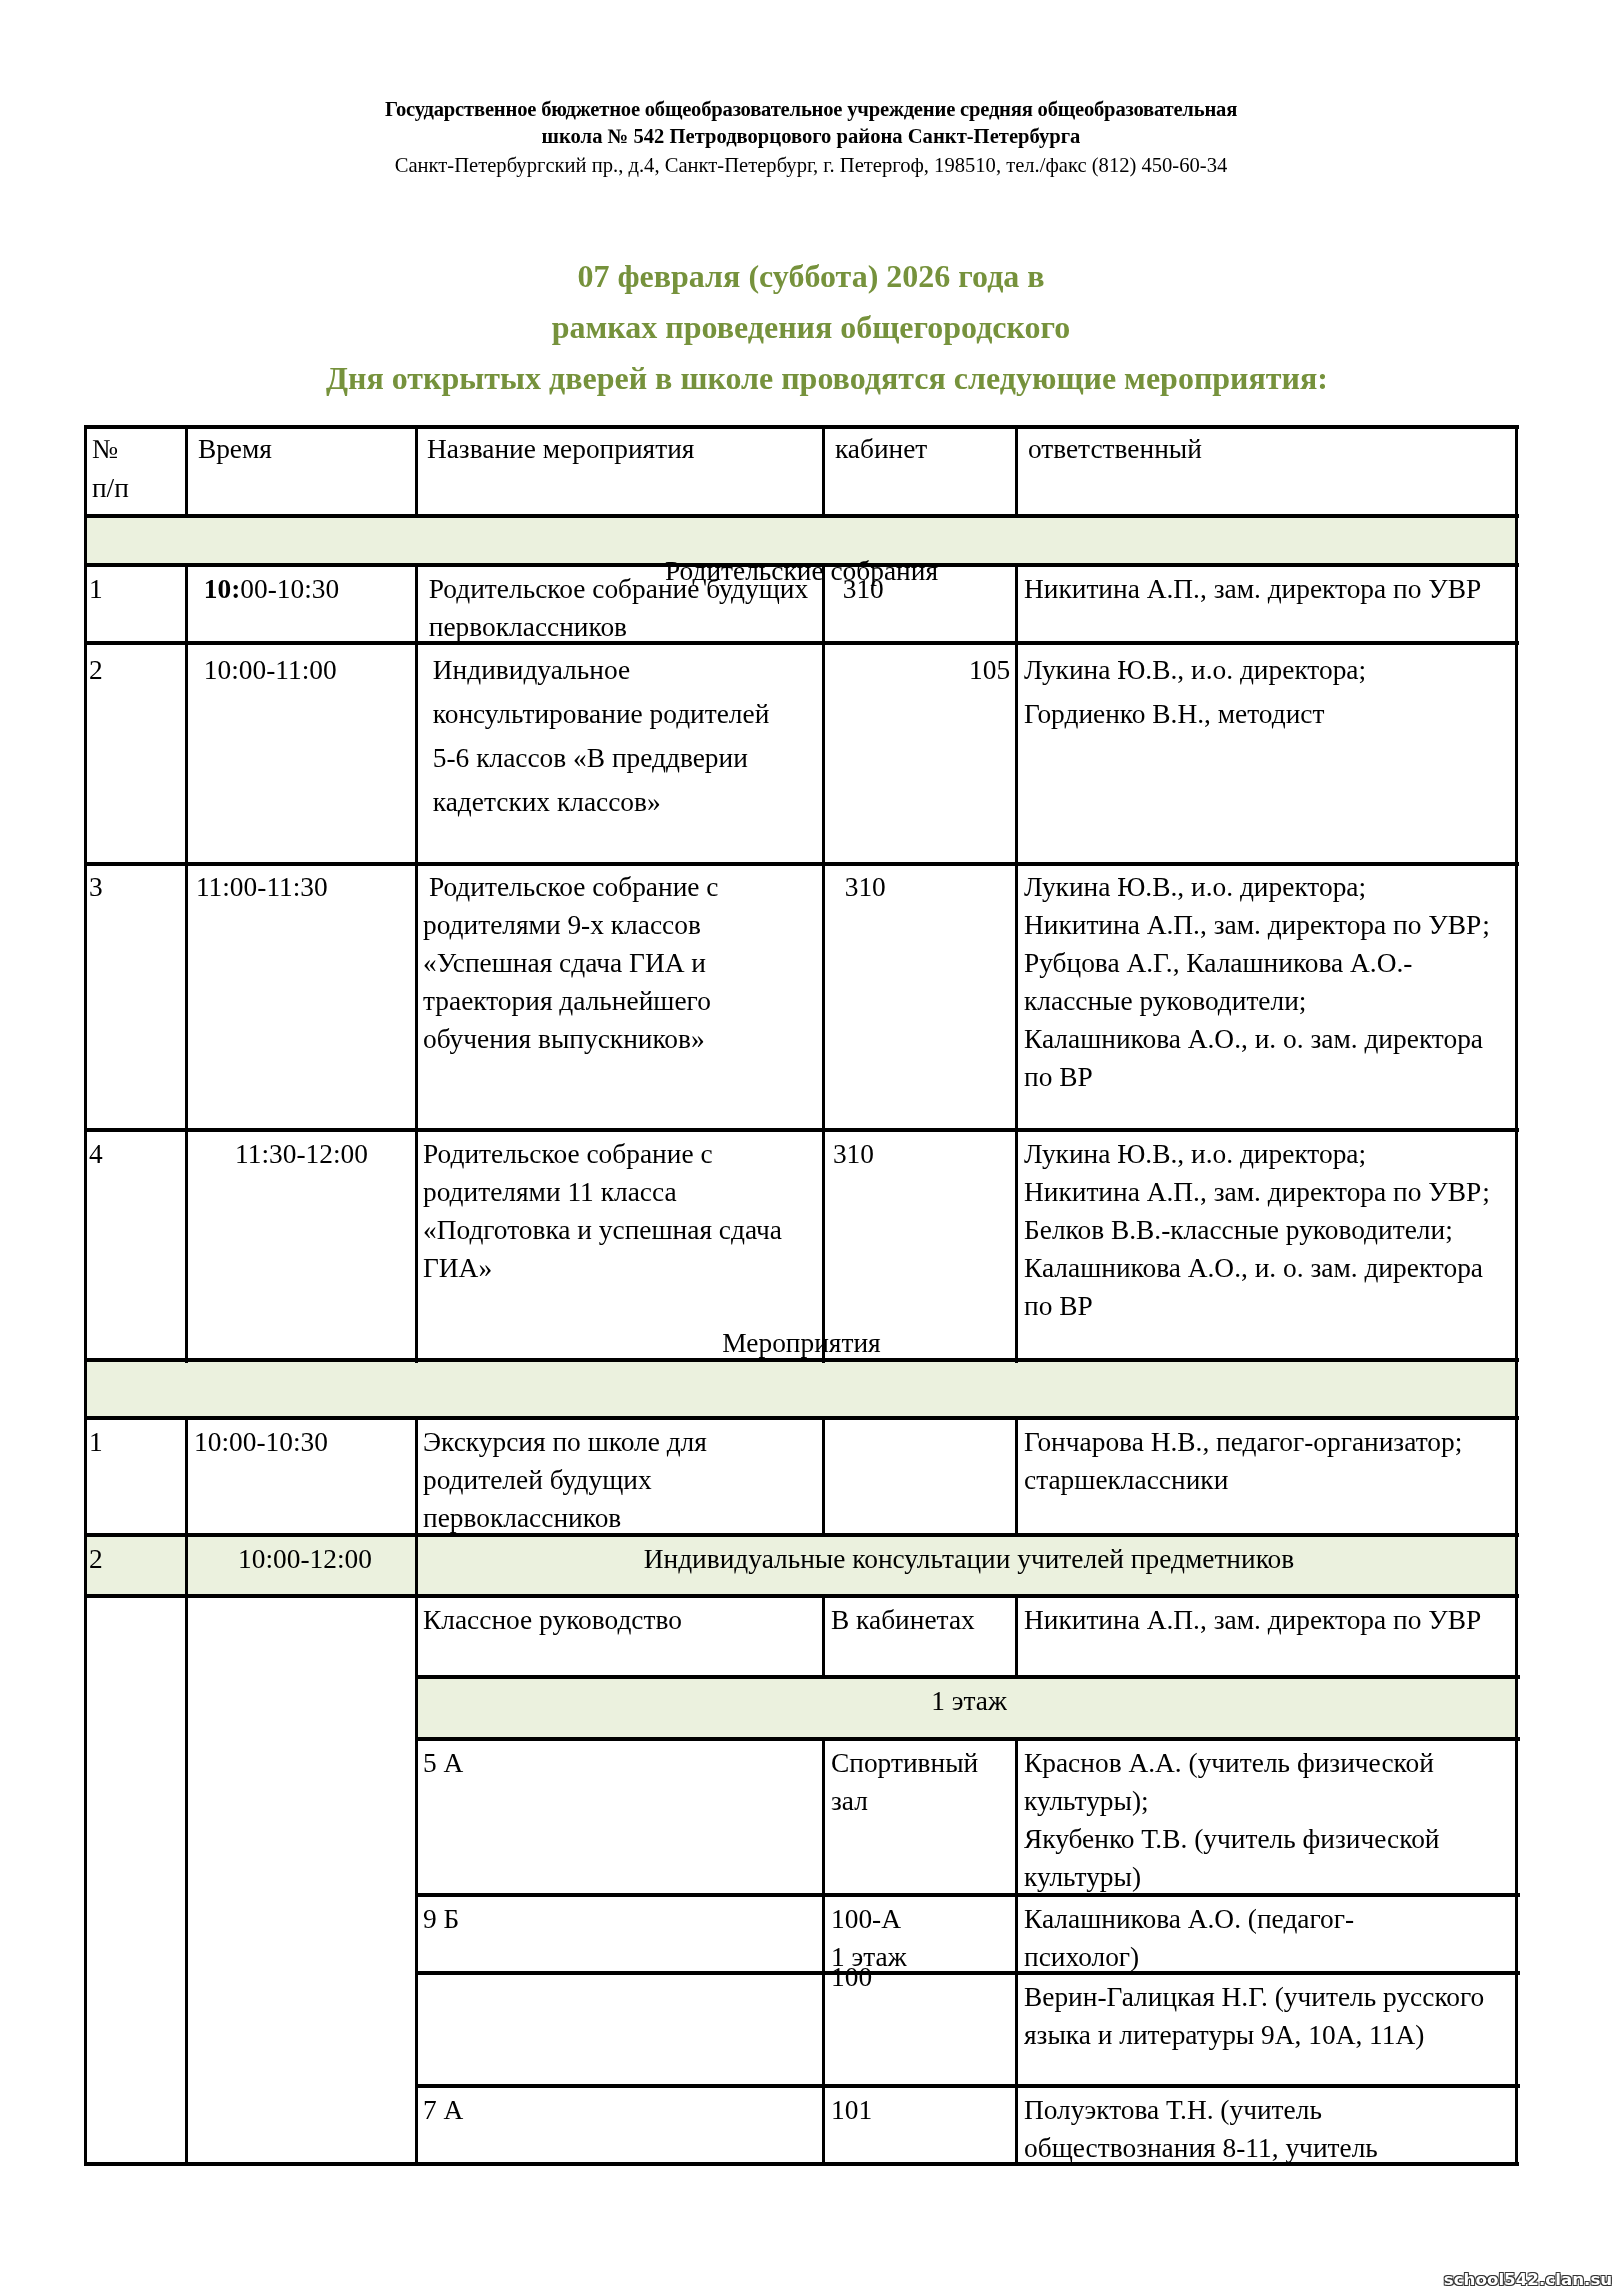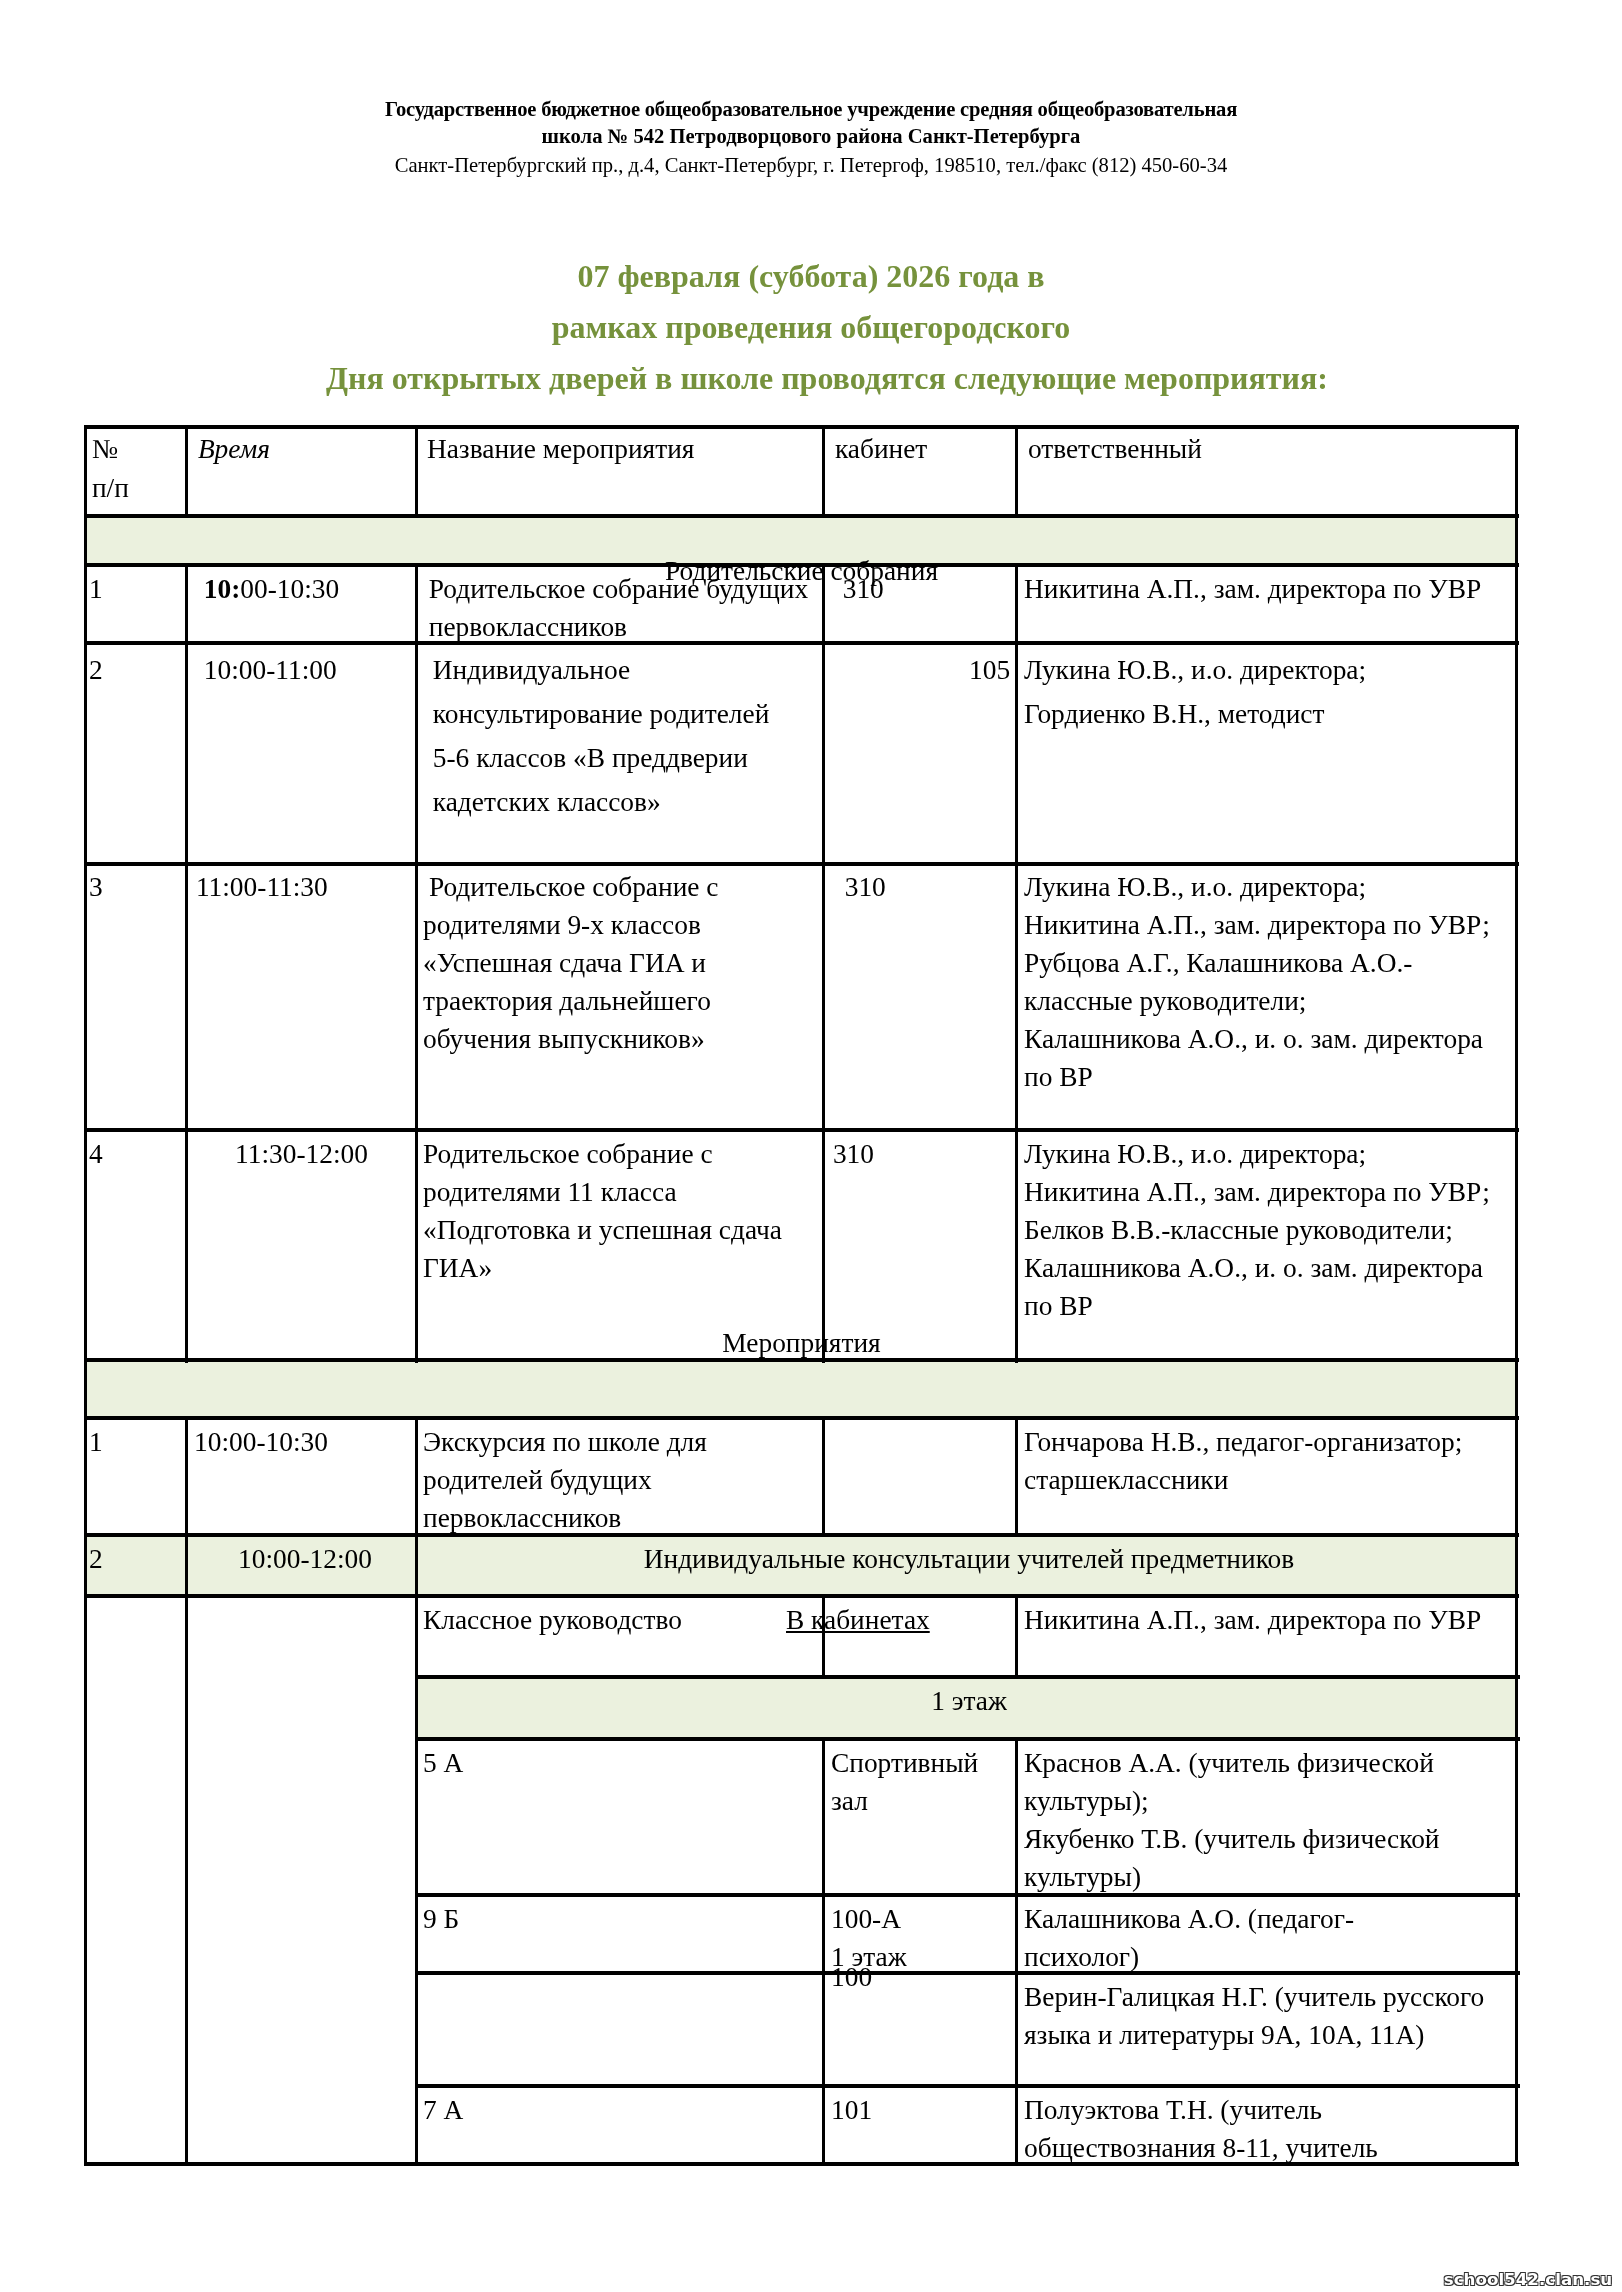--- a/index.html
+++ b/index.html
@@ -43,21 +43,21 @@
 
 <div class="grid">
 
   <div class="cell green" style="left:86px;top:517px;width:1431px;height:47px;"></div>
   <div class="cell green" style="left:86px;top:1359px;width:1431px;height:58px;"></div>
   <div class="cell green" style="left:86px;top:1534px;width:1431px;height:61px;"></div>
   <div class="cell green" style="left:416px;top:1676px;width:1102px;height:62px;"></div>
 
   <div class="cell tall" style="left:86px;top:428px;width:100px;height:88px;white-space:pre-line;line-height:39px;">№
 п/п</div>
-  <div class="cell" style="left:192px;top:428px;width:223px;height:88px;font-style:italic;">Время</div>
+  <div class="cell" style="left:192px;top:428px;width:223px;height:88px;">Время</div>
   <div class="cell" style="left:421px;top:428px;width:402px;height:88px;">Название мероприятия</div>
   <div class="cell" style="left:829px;top:428px;width:187px;height:88px;">кабинет</div>
   <div class="cell" style="left:1022px;top:428px;width:495px;height:88px;">ответственный</div>
 
   <div class="cell center" style="left:86px;top:517px;width:1431px;height:47px;line-height:45px;padding-top:0;margin-top:32px;">Родительские собрания</div>
 
   <div>
     <div class="cell" style="left:86px;top:568px;width:100px;height:74px;padding-left:2.9px;">1</div>
     <div class="cell" style="left:192px;top:568px;width:223px;height:74px;padding-left:11.8px;"><span class="b">10:</span><span>00-10:30</span></div>
     <div class="cell" style="left:421px;top:568px;width:402px;height:74px;padding-left:7.8px;">Родительское собрание будущих первоклассников</div>
@@ -107,21 +107,21 @@
   </div>
 
   <div>
     <div class="cell" style="left:86px;top:1538px;width:100px;height:57px;padding-left:2.9px;">2</div>
     <div class="cell" style="left:192px;top:1538px;width:223px;height:57px;padding-left:2px;margin-left:44px;">10:00-12:00</div>
     <div class="cell center" style="left:421px;top:1538px;width:1096px;height:57px;">Индивидуальные консультации учителей предметников</div>
   </div>
 
   <div>
     <div class="cell" style="left:421px;top:1599px;width:402px;height:77px;padding-left:2px;">Классное руководство</div>
-    <div class="cell" style="left:784px;top:1599px;width:187px;height:77px;padding-left:2px;padding-right:0;white-space:nowrap;text-decoration:underline;">В кабинетах</div>
+    <div class="cell" style="left:829px;top:1599px;width:187px;height:77px;padding-left:2px;padding-right:0;white-space:nowrap;">В кабинетах</div>
     <div class="cell" style="left:1022px;top:1599px;width:495px;height:77px;padding-left:2px;">Никитина А.П., зам. директора по УВР</div>
   </div>
 
   <div class="cell center" style="left:421px;top:1680px;width:1096px;height:58px;">1 этаж</div>
 
   <div>
     <div class="cell" style="left:421px;top:1742px;width:402px;height:152px;padding-left:2px;">5 А</div>
     <div class="cell" style="left:829px;top:1742px;width:187px;height:152px;padding-left:2px;padding-right:0;">Спортивный зал</div>
     <div class="cell" style="left:1022px;top:1742px;width:495px;height:152px;padding-left:2px;padding-right:0;white-space:pre-line;">Краснов А.А. (учитель физической культуры);
 Якубенко Т.В. (учитель физической культуры)</div>

